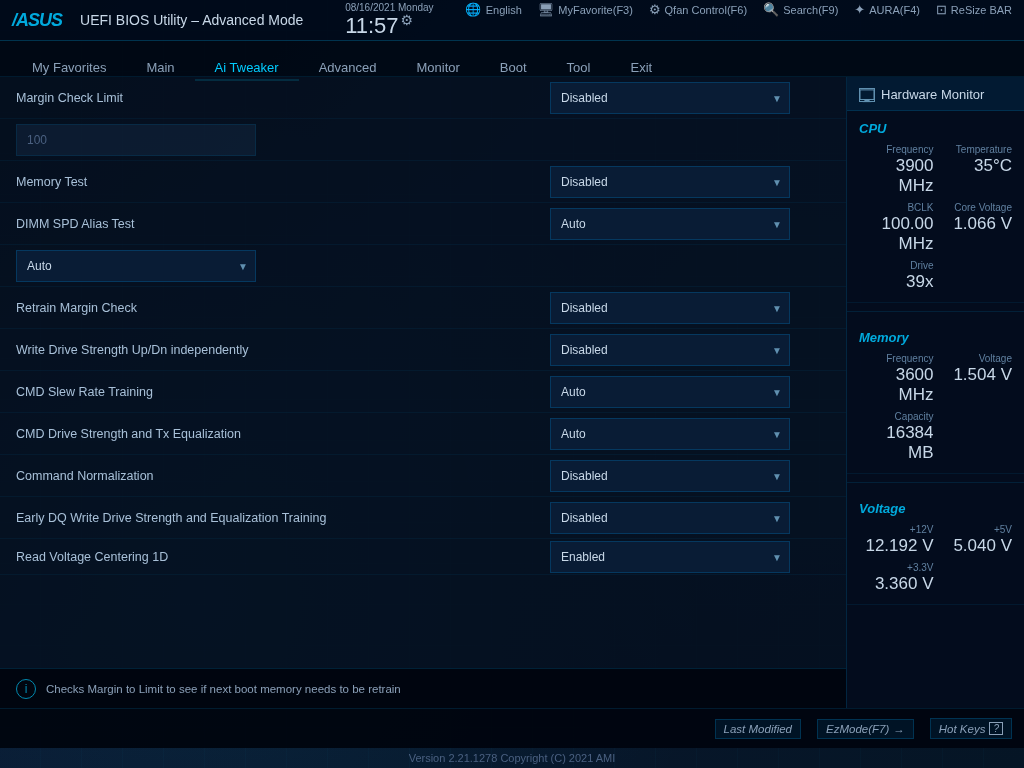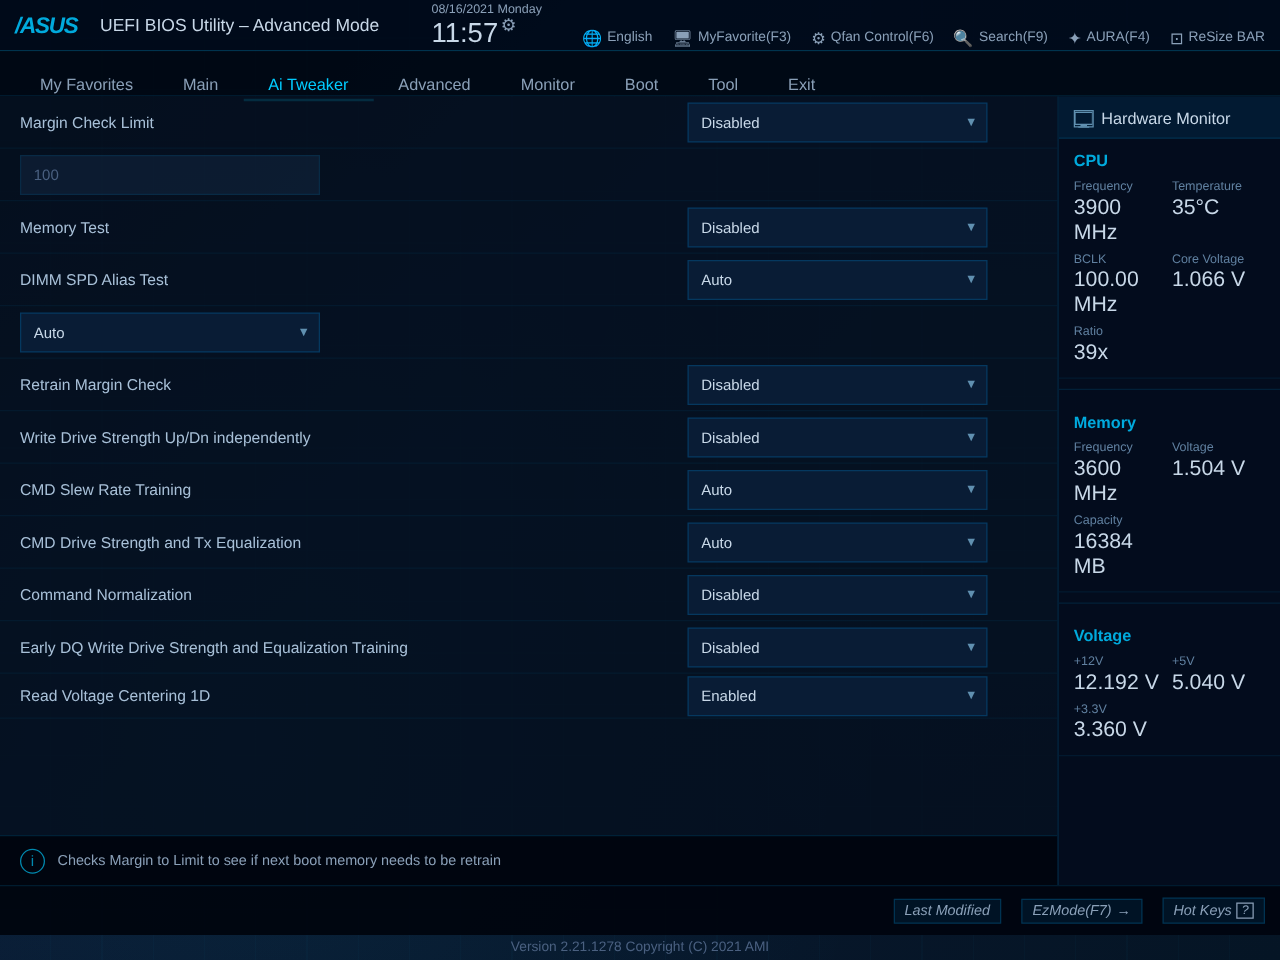--- a/index.html
+++ b/index.html
@@ -101,21 +101,21 @@
 
     .header-time .gear-icon {
       font-size: 14px;
       color: #8aa0b8;
       margin-left: 2px;
       vertical-align: super;
     }
 
     .header-tools {
       display: flex;
-      align-items: flex-end;
+      align-items: flex-start;
       gap: 16px;
       font-size: 11px;
       color: #8aa0b8;
     }
 
     .header-tool-item {
       display: flex;
       align-items: center;
       gap: 4px;
       cursor: pointer;
@@ -308,35 +308,37 @@
 
     .hw-section {
       padding: 10px 12px;
       border-bottom: 1px solid rgba(0,80,120,0.2);
     }
 
     .hw-section-title {
       font-size: 13px;
       font-weight: 600;
       margin-bottom: 8px;
+      font-style: italic;
     }
 
     .hw-section-title.cpu-title { color: #00aadd; }
     .hw-section-title.memory-title { color: #00aadd; }
     .hw-section-title.voltage-title { color: #00aadd; }
 
     .hw-metrics {
       display: grid;
       grid-template-columns: 1fr 1fr;
       gap: 6px 4px;
     }
 
     .hw-metric {
       display: flex;
       flex-direction: column;
+      text-align: right;
     }
 
     .hw-metric-label {
       font-size: 10px;
       color: #6080a0;
       margin-bottom: 1px;
     }
 
     .hw-metric-value {
       font-size: 17px;
@@ -624,21 +626,21 @@
           </div>
           <div class="hw-metric">
             <span class="hw-metric-label">BCLK</span>
             <span class="hw-metric-value">100.00 MHz</span>
           </div>
           <div class="hw-metric">
             <span class="hw-metric-label">Core Voltage</span>
             <span class="hw-metric-value">1.066 V</span>
           </div>
           <div class="hw-metric">
-            <span class="hw-metric-label">Ratio</span>
+            <span class="hw-metric-label">Drive</span>
             <span class="hw-metric-value">39x</span>
           </div>
         </div>
       </div>
 
       <div class="hw-divider"></div>
 
       <div class="hw-section">
         <div class="hw-section-title memory-title">Memory</div>
         <div class="hw-metrics">

